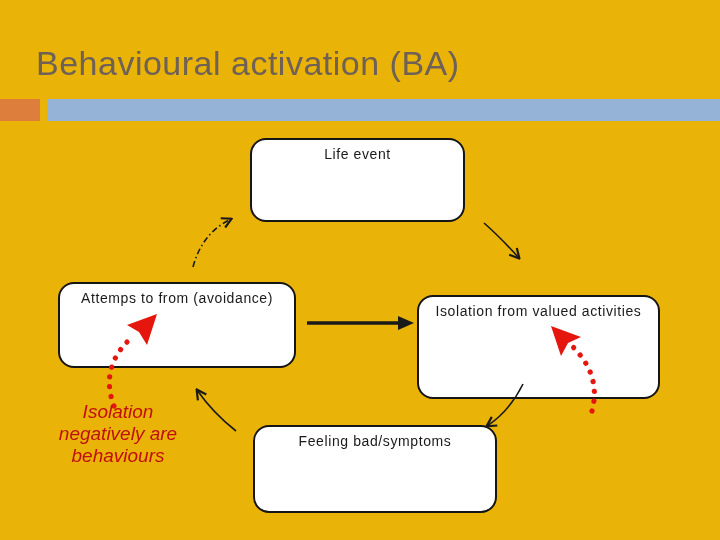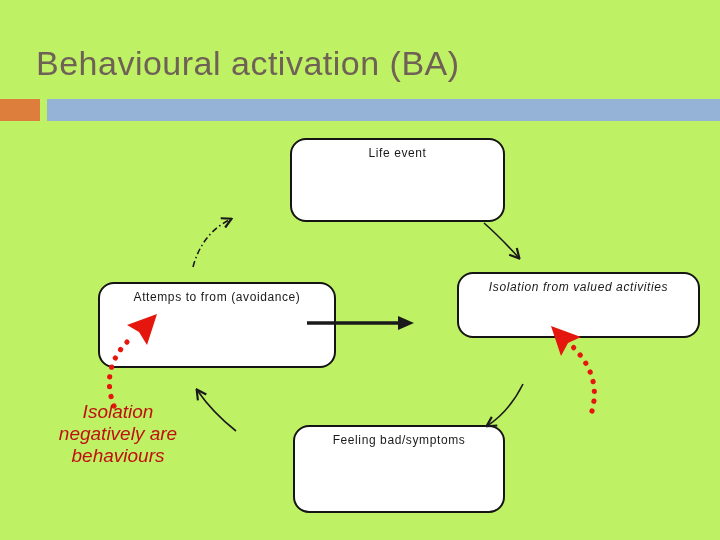--- a/index.html
+++ b/index.html
@@ -1,38 +1,38 @@
 <!DOCTYPE html>
 <html><head>
 <meta charset="utf-8">
 <style>
   html,body{margin:0;padding:0;background:#fff;}
   #slide{
-    position:relative;width:720px;height:540px;background:#bef264;overflow:hidden;
+    position:relative;width:720px;height:540px;background:#eab308;overflow:hidden;
     font-family:"Liberation Sans", sans-serif;
   }
   
   #title{
     position:absolute;left:36px;top:44px;margin:0;
     font-size:34px;font-weight:400;color:#6f6156;letter-spacing:0.5px;
     font-family:"Liberation Sans", sans-serif;white-space:nowrap;
   }
   .bar-orange{position:absolute;left:0;top:99px;width:40px;height:22px;background:#dd7e3d;}
   .bar-blue{position:absolute;left:47px;top:99px;width:673px;height:22px;background:#95b3d7;}
 
   
   .dbox{
     position:absolute;background:#ffffff;border:2.5px solid #151515;border-radius:16px;
     box-sizing:border-box;text-align:center;padding-top:6px;
-    font-size:12px;letter-spacing:0.6px;color:#1a1a1a;margin-left:40px;
+    font-size:14px;letter-spacing:0.6px;color:#1a1a1a;
   }
   #box-top{left:250px;top:138px;width:215px;height:84px;}
   #box-left{left:58px;top:282px;width:238px;height:86px;}
-  #box-right{left:417px;top:272px;width:243px;height:66px;font-style:italic;}
-  #box-bottom{left:253px;top:425px;width:212px;height:88px;}
+  #box-right{left:417px;top:295px;width:243px;height:104px;}
+  #box-bottom{left:253px;top:425px;width:244px;height:88px;}
 
   
   .red-note{
     position:absolute;text-align:center;font-style:italic;
     font-size:19px;line-height:22px;color:#c00f0f;
   }
   #note-left{left:33px;top:401px;width:170px;}
   #note-right{left:528px;top:414px;width:155px;}
 
   svg.overlay{position:absolute;left:0;top:0;pointer-events:none;}

